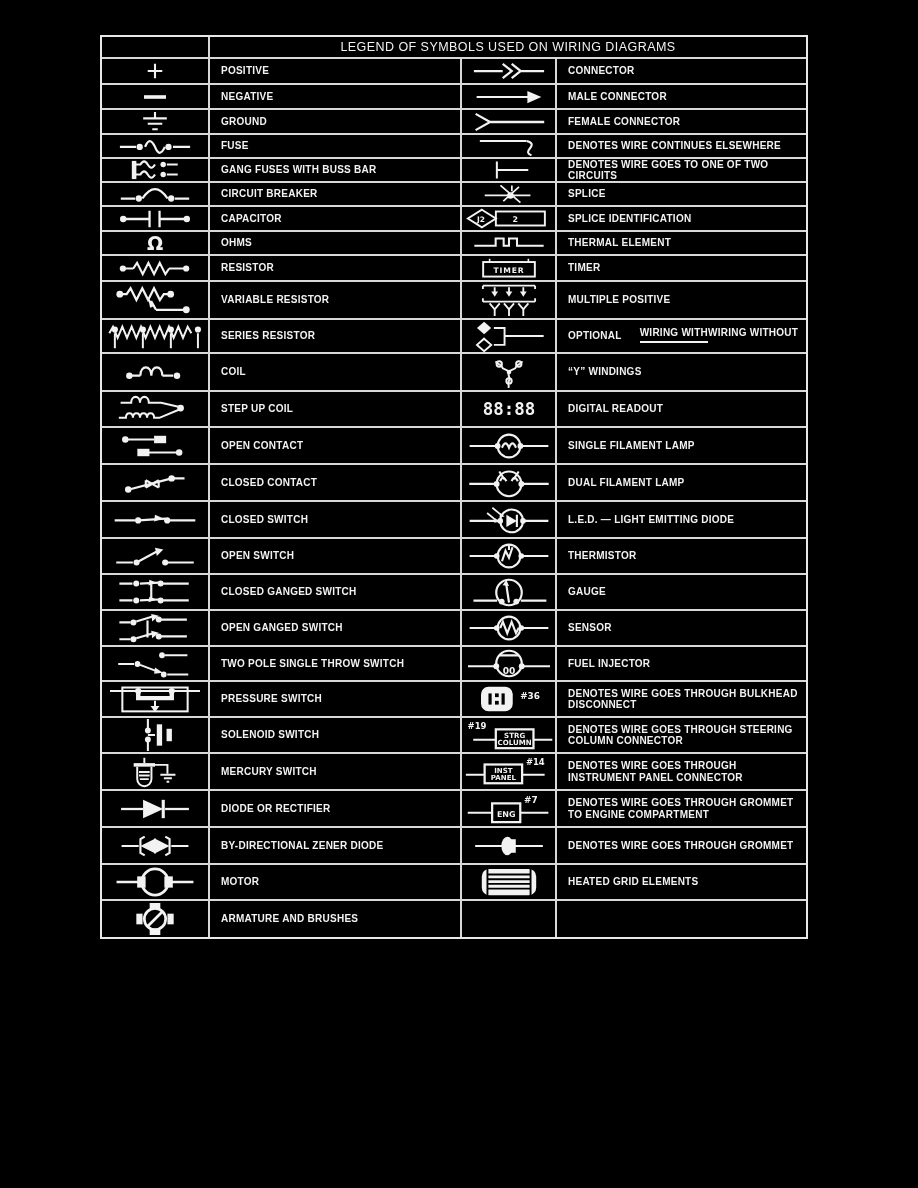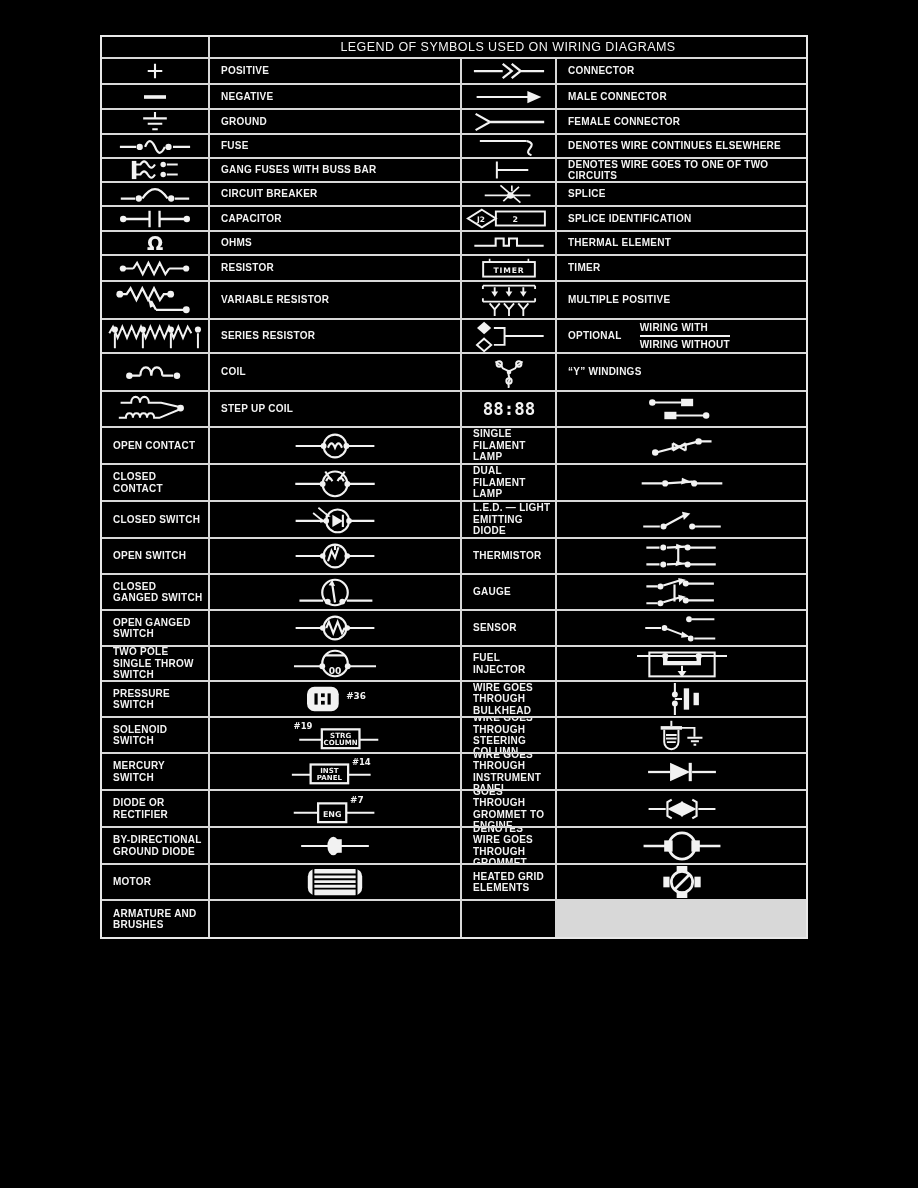--- a/index.html
+++ b/index.html
@@ -8,21 +8,21 @@
   #legend{position:absolute;left:100px;top:35px;
           display:grid;grid-template-columns:106px 250px 93px 249px;gap:2px;
           background:#d8d8d8;border:2px solid #e8e8e8;}
   .cell{background:#000;display:flex;align-items:center;overflow:hidden;}
   .sym{justify-content:center;}
   .lab{padding-left:11px;padding-right:4px;color:#f2f2f2;font-weight:bold;
        font-size:10px;letter-spacing:.25px;line-height:1.14;}
   .hdr{grid-column:2/5;justify-content:center;color:#f2f2f2;font-weight:normal;
        font-size:12.5px;letter-spacing:.45px;}
   .optwrap{display:flex;align-items:center;gap:8px;}
-  .optstack{display:flex;flex-direction:column;margin-left:10px;}
+  .optstack{display:flex;flex-direction:row;margin-left:10px;}
   .optstack .w1{border-bottom:2px solid #f2f2f2;padding-bottom:2px;margin-bottom:2px;}
   svg{display:block;}
 </style>
 </head>
 <body>
 
 <div id="legend" style="grid-template-rows: 20px 24px 23px 23px 22px 22px 22px 23px 22px 24px 36px 32px 36px 34px 35px 35px 35px 34px 34px 34px 33px 34px 34px 35px 35px 35px 34px 36px;">
   <div class="cell sym"></div>
   <div class="cell hdr">LEGEND OF SYMBOLS USED ON WIRING DIAGRAMS</div>
 <div class="cell sym">
@@ -366,20 +366,23 @@
     <div class="cell lab">
       <span>STEP UP COIL</span>
     </div>
     <div class="cell sym">
       <span>
         <svg width="62" height="22" viewBox="0 0 66 24">
           <text x="33" y="19" font-size="19" font-family="DejaVu Sans Mono, monospace" font-weight="bold" fill="#f2f2f2" text-anchor="middle">88:88</text>
         </svg>
       </span>
     </div>
+    <div class="cell lab">
+      <span>DIGITAL READOUT</span>
+    </div>
     <div class="cell sym">
       <span>
         <svg width="78" height="26" viewBox="0 0 82 28">
           <g stroke="#f2f2f2" stroke-width="2.3">
             <path d="M10 7H40M34 21H64"></path>
           </g>
           <rect x="40" y="3" width="13" height="8" fill="#f2f2f2"></rect>
           <rect x="22" y="17" width="13" height="8" fill="#f2f2f2"></rect>
           <circle cx="9" cy="7" r="3.5" fill="#f2f2f2"></circle>
           <circle cx="67" cy="21" r="3.5" fill="#f2f2f2"></circle>
@@ -730,21 +733,21 @@
           <g stroke="#f2f2f2" stroke-width="2.5" fill="none">
             <path d="M2 14H22M60 14H80"></path>
             <path d="M29 3l-5 3v16l5 3M53 3l5 3v16l-5 3"></path>
           </g>
           <path d="M24 14L42 5V23z" fill="#f2f2f2"></path>
           <path d="M58 14L40 5V23z" fill="#f2f2f2"></path>
         </svg>
       </span>
     </div>
     <div class="cell lab">
-      <span>BY-DIRECTIONAL GROUND DIODE</span>
+      <span>BY-DIRECTIONAL ZENER DIODE</span>
     </div>
     <div class="cell sym">
       <span>
         <svg width="80" height="22" viewBox="0 0 84 26">
           <path d="M2 13H82" stroke="#f2f2f2" stroke-width="2.6"></path>
           <ellipse cx="40" cy="13" rx="7" ry="11" fill="#f2f2f2"></ellipse>
           <rect x="44" y="5" width="6" height="16" fill="#f2f2f2"></rect>
         </svg>
       </span>
     </div>

